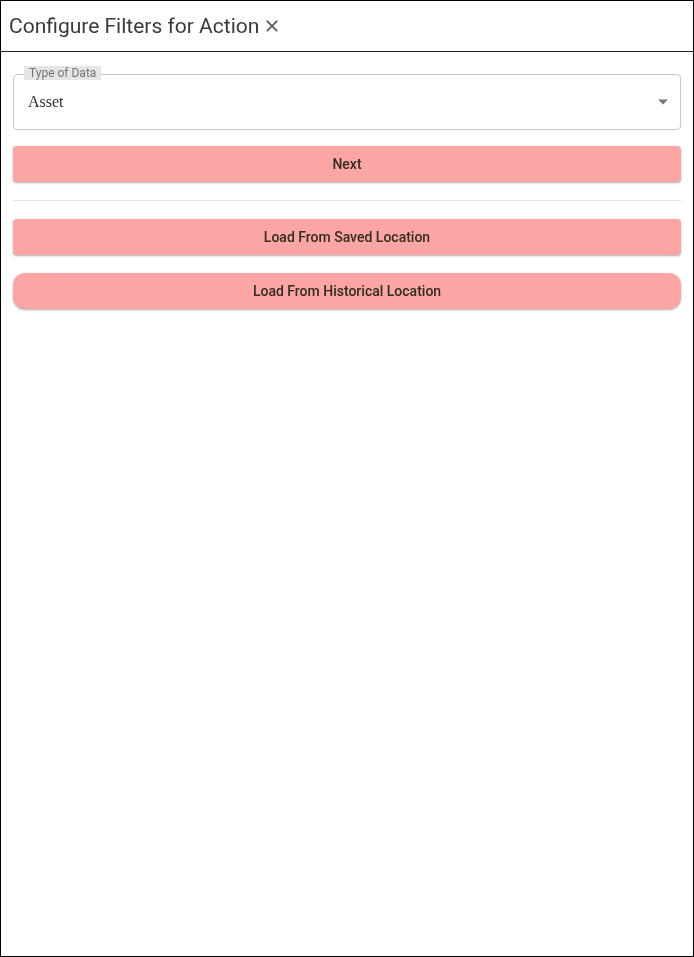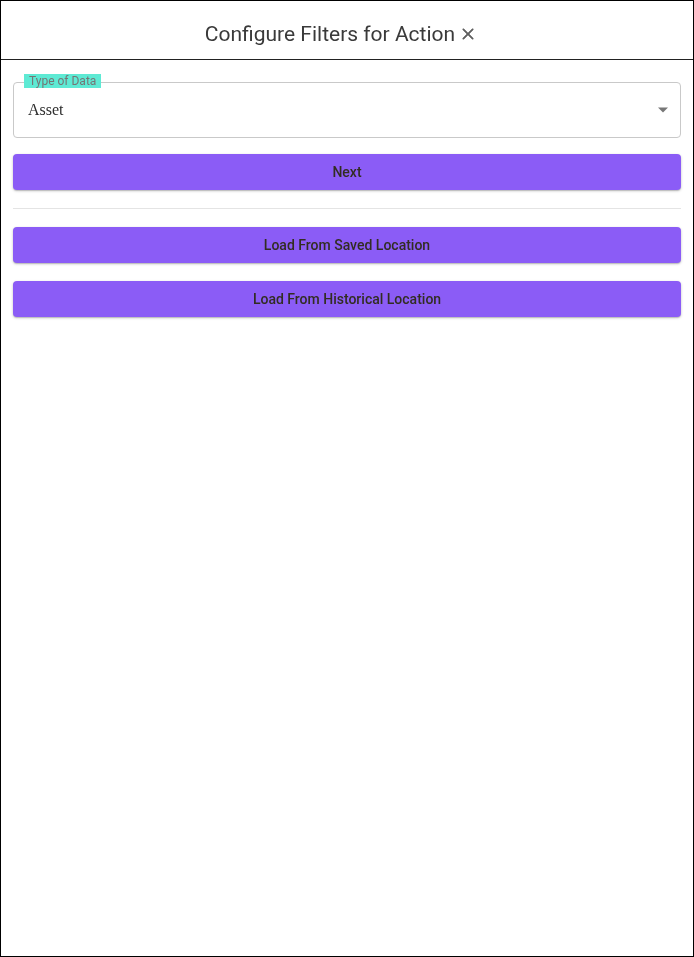--- a/index.html
+++ b/index.html
@@ -13,22 +13,22 @@
     width: 694px;
     height: 957px;
     border: 1px solid #000;
     display: flex;
     flex-direction: column;
     background: #fff;
   }
   .title-bar {
     display: flex;
     align-items: center;
-    justify-content: center;
-    padding: 20px 16px 12px 8px;
+    justify-content: flex-start;
+    padding: 12px 16px 12px 8px;
     border-bottom: 1px solid #222;
   }
   .title-text {
     font-size: 21px;
     font-weight: 400;
     color: #3a3a3a;
   }
   .close-btn {
     background: none;
     border: none;
@@ -49,21 +49,21 @@
     border: 1px solid #c9c9c9;
     border-radius: 4px;
     height: 56px;
     margin-bottom: 16px;
     background: #fff;
   }
   .outlined-label {
     position: absolute;
     top: -9px;
     left: 10px;
-    background: #5eead4;
+    background: #e5e5e5;
     padding: 0 5px;
     font-size: 12px;
     color: #757575;
     line-height: 14px;
   }
   .outlined-value {
     position: absolute;
     top: 50%;
     transform: translateY(-50%);
     left: 14px;
@@ -80,29 +80,29 @@
     height: 0;
     border-left: 5px solid transparent;
     border-right: 5px solid transparent;
     border-top: 5px solid #777;
   }
   .btn {
     width: 100%;
     height: 36px;
     border: none;
     border-radius: 4px;
-    background: #8b5cf6;
+    background: #fca5a5;
     color: #322d22;
     font-size: 14px;
     font-weight: 500;
     cursor: pointer;
     box-shadow: 0 1px 3px rgba(0,0,0,0.2), 0 1px 1px rgba(0,0,0,0.14);
     font-family: inherit;
   }
-  .btn + .btn { margin-top: 18px; }
+  .btn + .btn { margin-top: 18px; border-radius: 12px; }
   .divider {
     height: 1px;
     background: #e4e4e4;
     margin: 18px 0;
   }
 </style>
 </head>
 <body>
 
 <div class="window">

